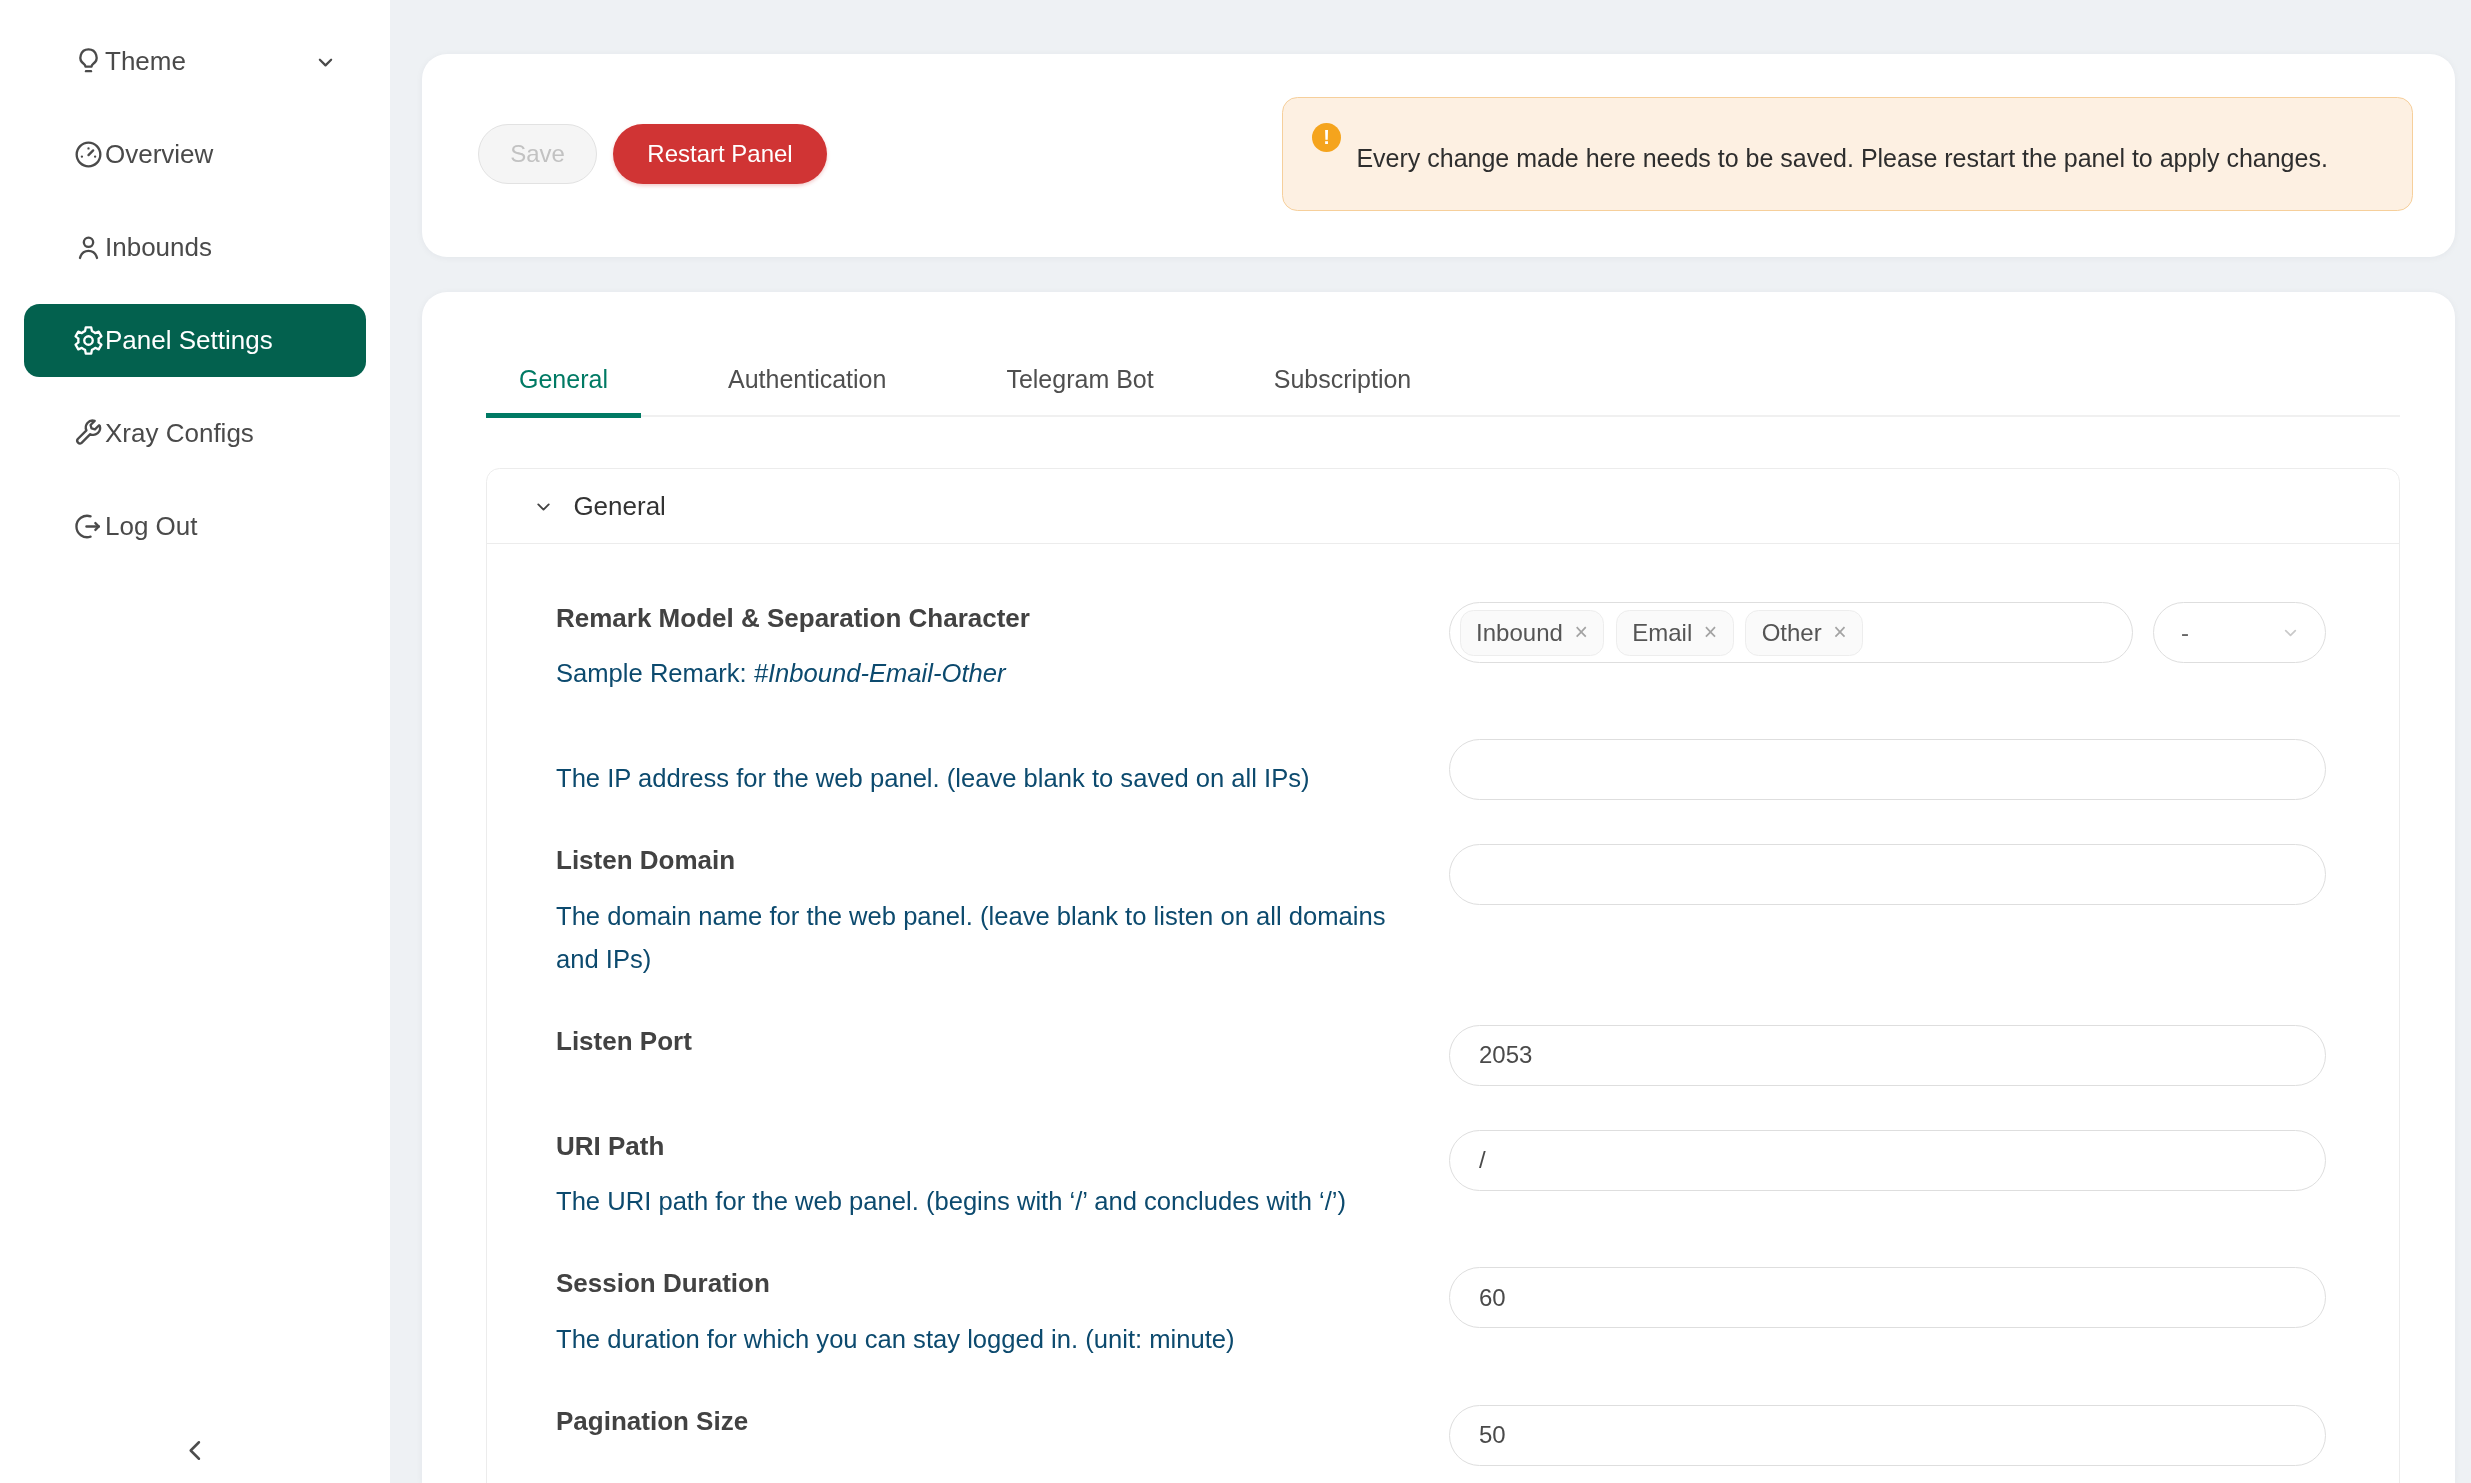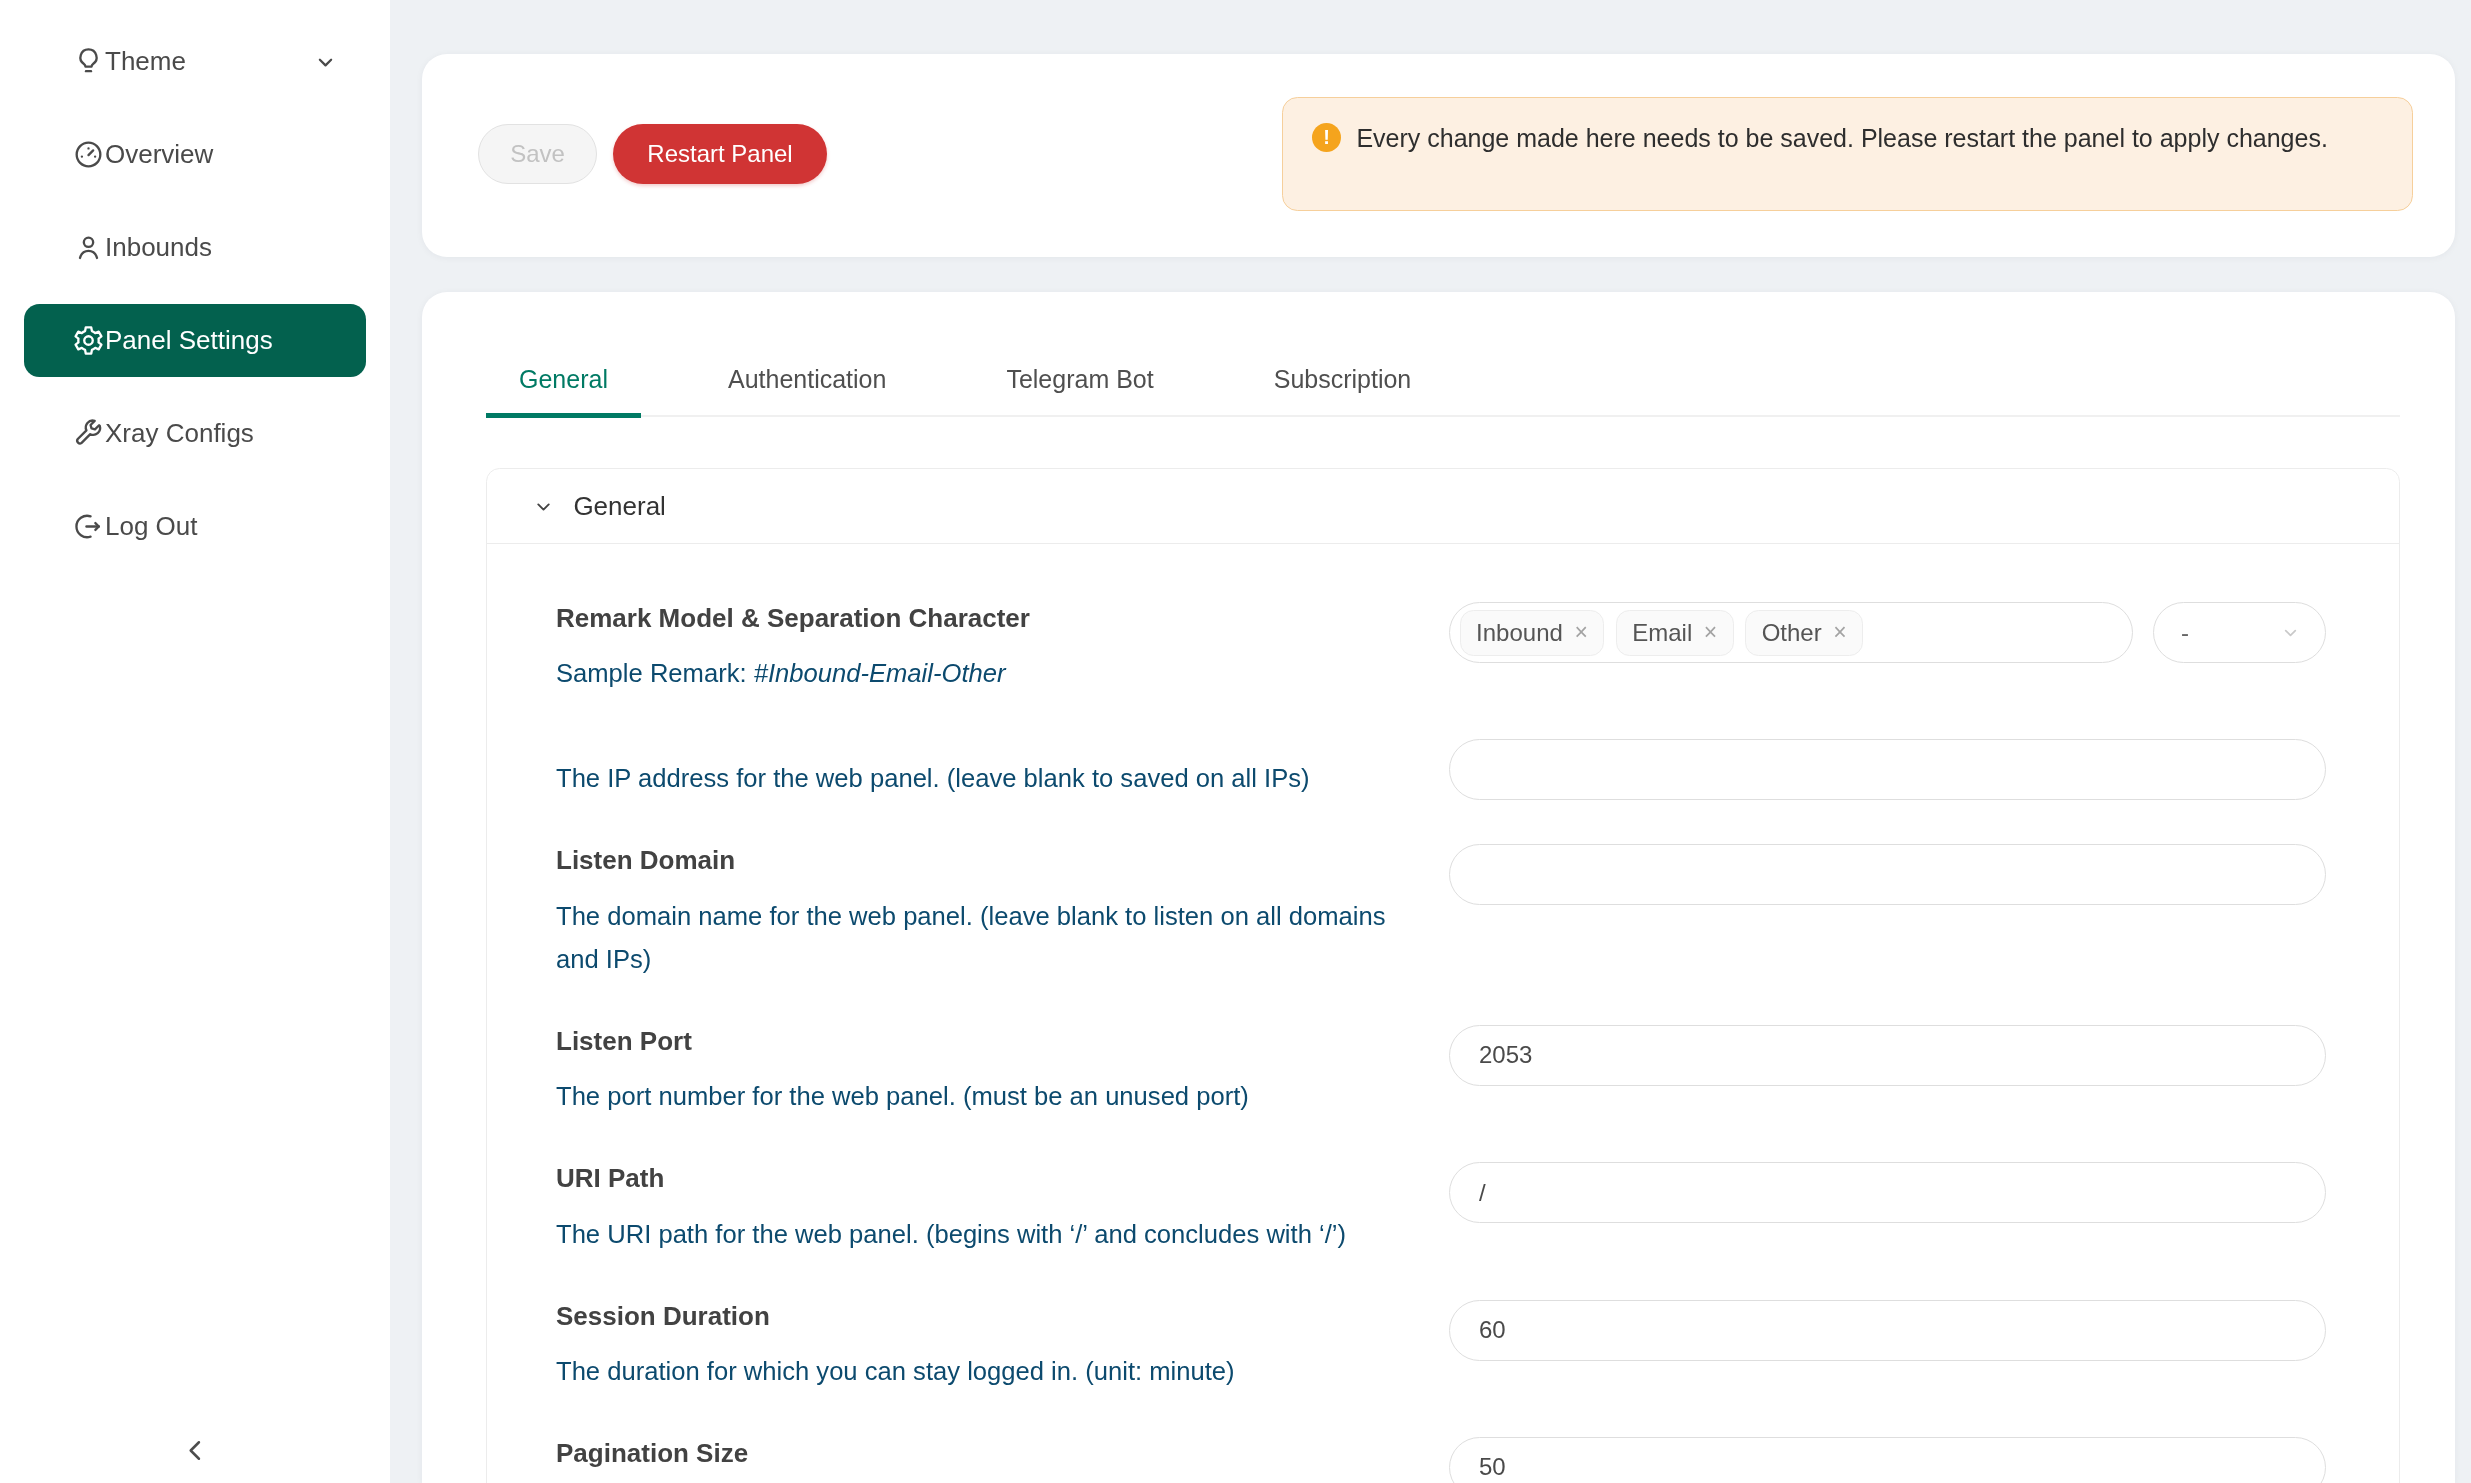--- a/index.html
+++ b/index.html
@@ -34,21 +34,21 @@
             background:#f5f5f5;border:1px solid #e2e2e2;color:#c2c2c2;font-size:24px;cursor:not-allowed;}
   .btn-restart{position:absolute;left:191px;top:70px;width:214px;height:60px;border-radius:30px;
                background:var(--danger-red,#d03434);border:none;color:#ffffff;font-size:24px;
                box-shadow:0 1.9px 3.9px rgba(208,52,52,.25);}
   .alert{position:absolute;right:42px;top:43px;width:1131px;height:114px;box-sizing:border-box;
          background:var(--alert-bg,#fdf0e2);border:1px solid var(--alert-border,#f6cf9b);
          border-radius:15.4px;display:flex;align-items:flex-start;padding:19.3px 29px 0 29px;gap:15.4px;}
   .alert-icon{width:29px;height:29px;border-radius:50%;background:var(--alert-icon,#f5a41d);
               color:#fff;font-size:20px;font-weight:bold;display:flex;align-items:center;
               justify-content:center;margin-top:5.8px;flex:none;}
-  .alert-text{font-size:25px;color:#2e2e2e;line-height:42px;max-width:975px;}
+  .alert-text{font-size:25px;color:#2e2e2e;line-height:42px;max-width:975px;margin-top:20px;}
 
   
   .tabs{display:flex;gap:54px;border-bottom:2.9px solid #f0f0f0;}
   .tab{padding:0 33px 21px 33px;font-size:25px;color:#4f4f4f;position:relative;cursor:pointer;}
   .tab.active{color:var(--primary-green,#007a64);}
   .tab.active::after{content:"";position:absolute;left:0;right:0;bottom:-2.9px;height:4.8px;
                      background:var(--primary-green,#007a64);}
 
   
   .panel{margin-top:51px;border:1px solid #ececec;border-radius:13.5px;background:#fff;}
@@ -217,21 +217,20 @@
             <div class="fdesc">The domain name for the web panel. (leave blank to listen on all domains and IPs)</div>
           </div>
           <div class="fcontrol">
             <input class="tinput" type="text" value="" style="">
           </div>
         </div>
 
         <div class="frow">
           <div class="flabel-block">
             <div class="flabel">Listen Port</div>
-            <div class="fdesc">The port number for the web panel. (must be an unused port)</div>
           </div>
           <div class="fcontrol">
             <input class="tinput" type="text" value="2053" style="">
           </div>
         </div>
 
         <div class="frow">
           <div class="flabel-block">
             <div class="flabel">URI Path</div>
             <div class="fdesc">The URI path for the web panel. (begins with ‘/’ and concludes with ‘/’)</div>

